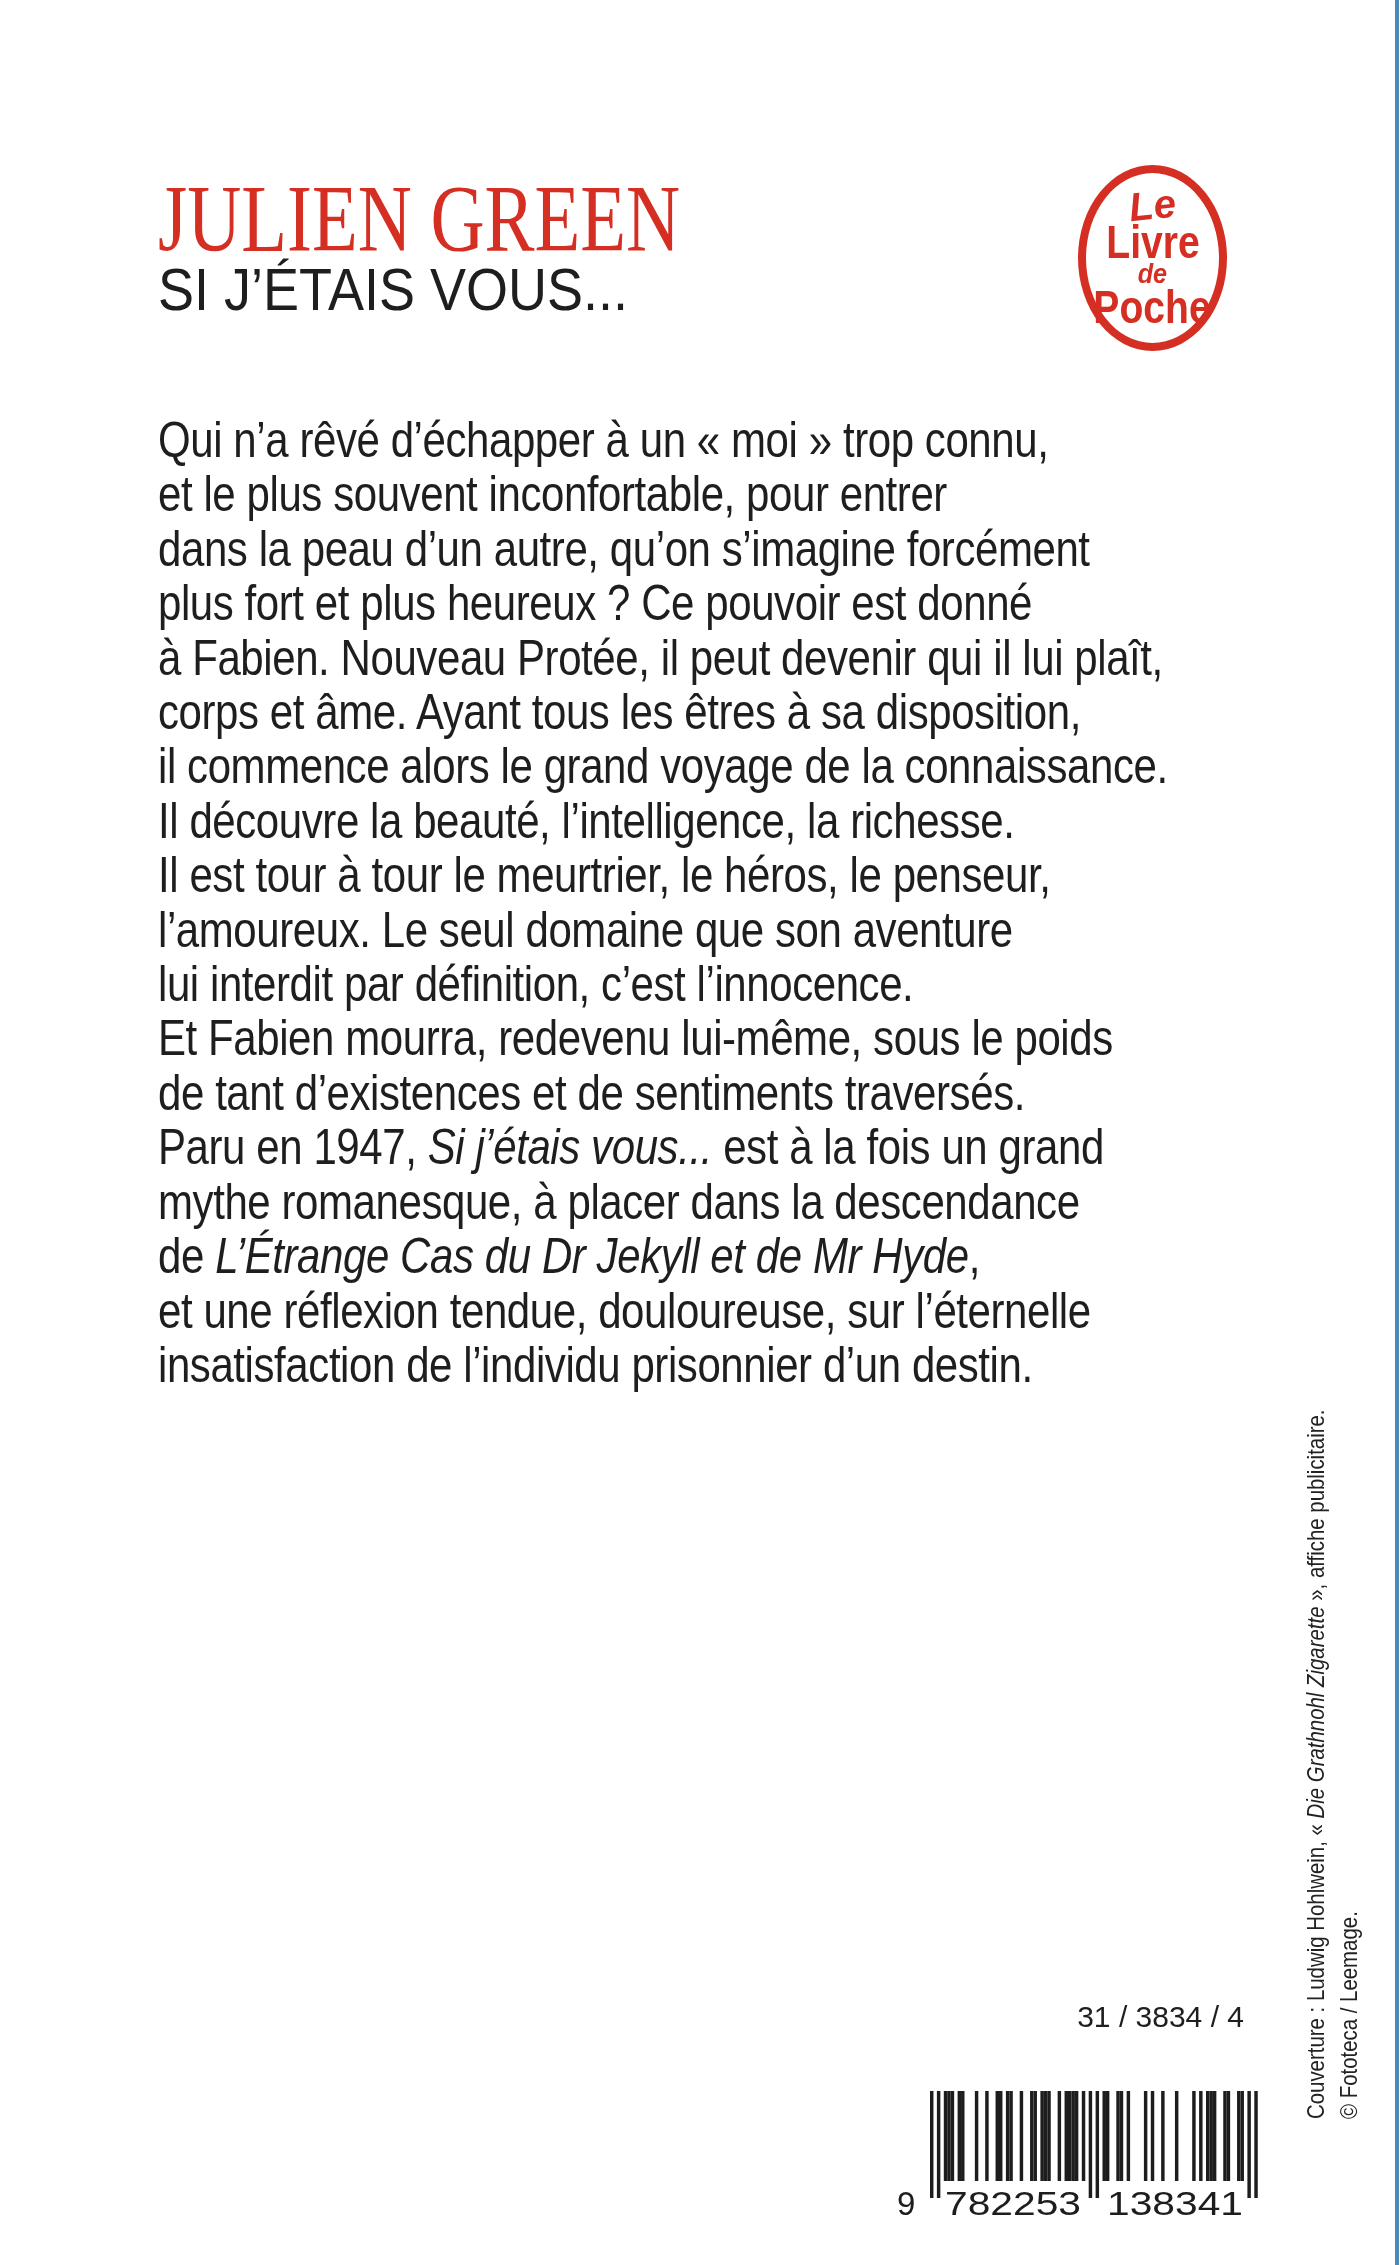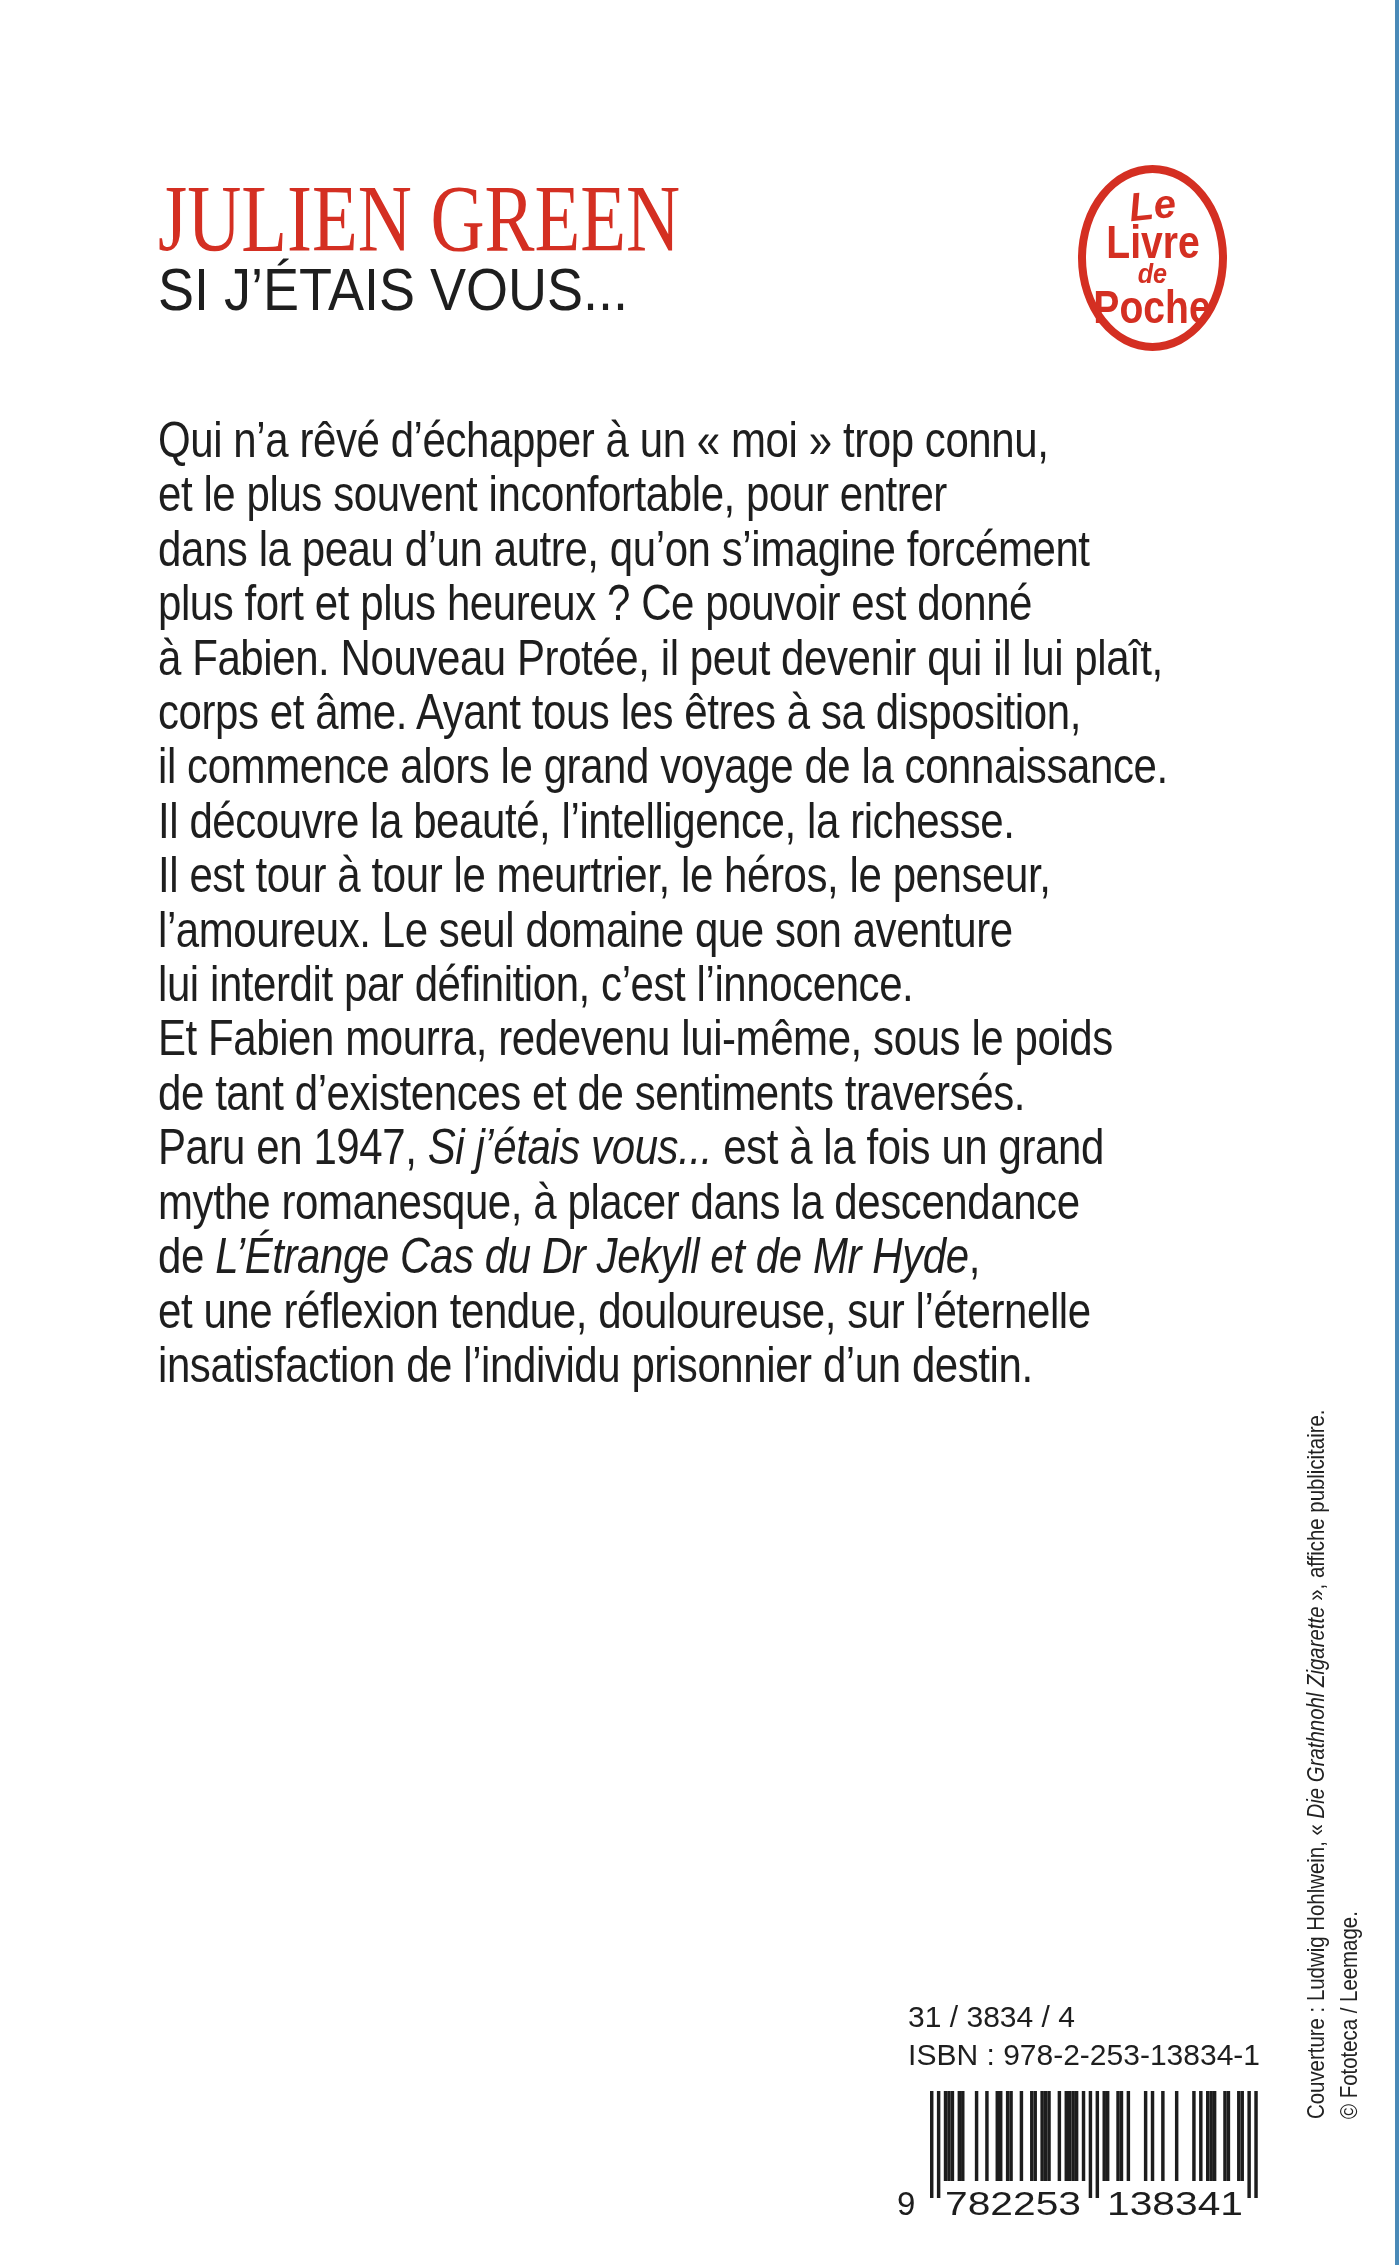--- a/index.html
+++ b/index.html
@@ -42,21 +42,21 @@
     transform:scaleX(0.84);transform-origin:0 0;white-space:nowrap;
   }
   .blurb .it{font-style:italic;}
   .credits{
     position:absolute;left:1299px;top:2119px;width:900px;
     transform:rotate(-90deg) scaleX(0.85);transform-origin:0 0;
     font-size:24px;line-height:33px;white-space:nowrap;color:#222;
   }
   .credits .it{font-style:italic;}
   .meta{
-    position:absolute;right:140px;top:1998px;
+    position:absolute;right:156px;top:1998px;text-align:right;
     font-size:30px;line-height:38px;color:var(--text);
   }
   .barcode{position:absolute;left:893px;top:2091px;width:366px;height:128px;}
   .barcode svg{display:block;}
   .barcode rect{fill:var(--barcode);}
   .barcode text{fill:var(--barcode);font-family:"Liberation Sans", sans-serif;font-size:33px;}
   .edge-line{
     position:absolute;left:1395px;top:0;width:4px;height:2265px;
     background:var(--edge-blue);
   }
@@ -96,21 +96,20 @@
     <div><span>insatisfaction de l’individu prisonnier d’un destin.</span></div>
   </div>
 
 <div class="credits">
     <div><span>Couverture : Ludwig Hohlwein, « </span><span class="it">Die Grathnohl Zigarette</span><span> », affiche publicitaire.</span></div>
     <div><span>© Fototeca / Leemage.</span></div>
   </div>
 
 <div class="meta">
   <div>31 / 3834 / 4</div>
-  <div>ISBN : 978-2-253-13834-1</div>
 </div>
 
 <div class="barcode">
     <svg width="366" height="128" viewBox="0 0 366 128">
       <rect x="37.00" y="0" width="3.45" height="107"></rect>
       <rect x="43.90" y="0" width="3.45" height="107"></rect>
       <rect x="50.80" y="0" width="3.45" height="90"></rect>
       <rect x="54.25" y="0" width="3.45" height="90"></rect>
       <rect x="57.70" y="0" width="3.45" height="90"></rect>
       <rect x="64.60" y="0" width="3.45" height="90"></rect>

